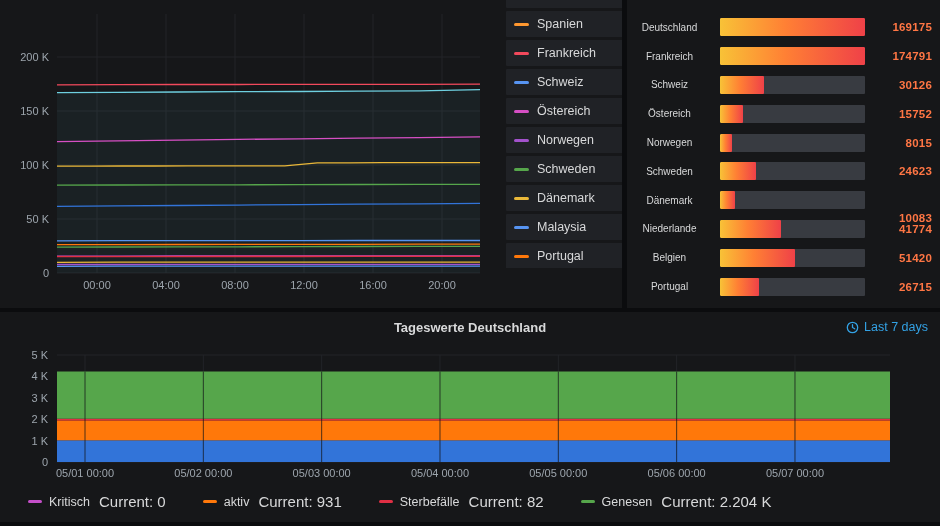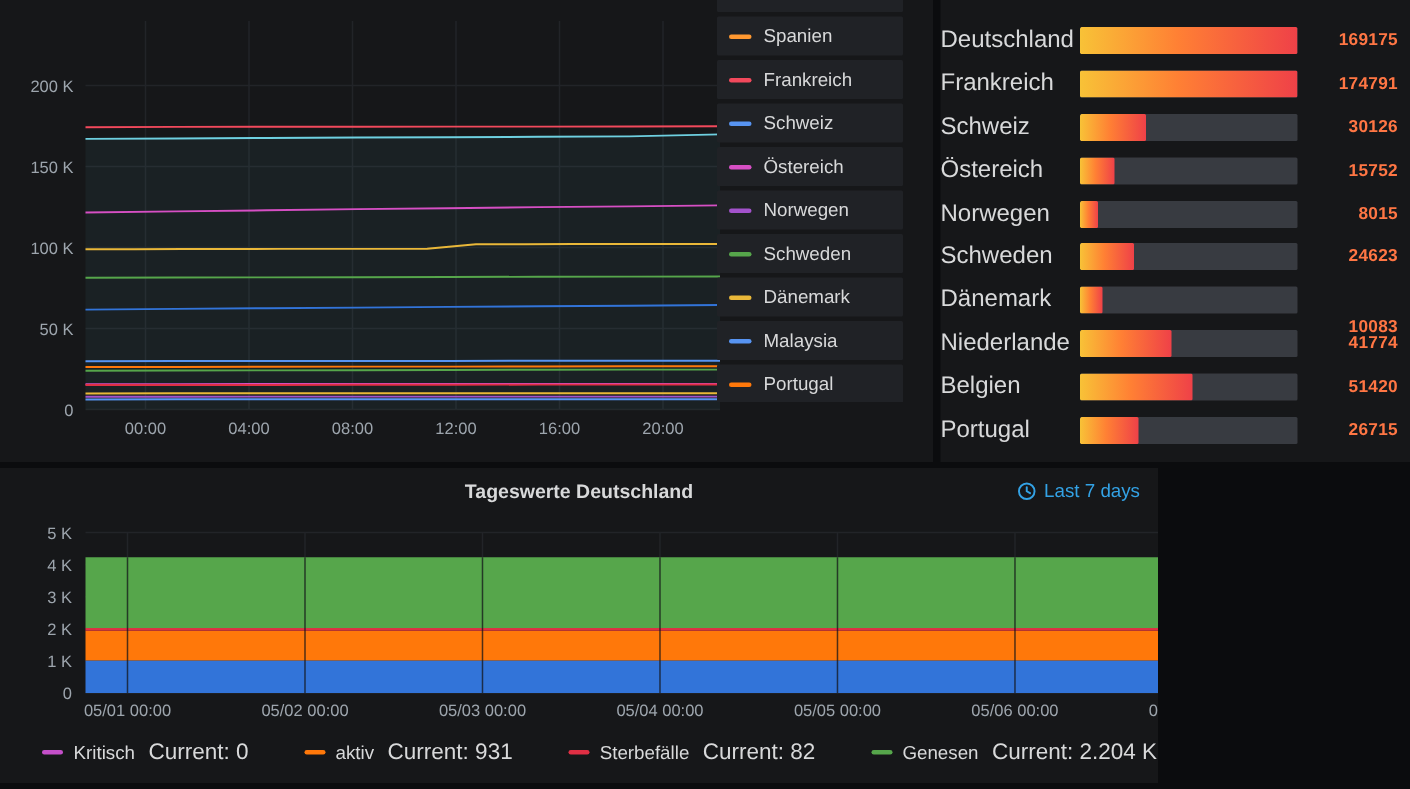--- a/index.html
+++ b/index.html
@@ -5,38 +5,38 @@
   html,body{margin:0;padding:0}
   body{
     width:940px;height:526px;overflow:hidden;
     background:var(--page-bg,#0b0c0e);
     font-family:"Liberation Sans","DejaVu Sans",sans-serif;
   }
   .dashboard{position:relative;width:940px;height:526px;background:var(--page-bg,#0b0c0e)}
   .panel{position:absolute;background:var(--panel-bg,#161719)}
   .panel-top-left{left:0;top:0;width:622px;height:308px;overflow:hidden}
   .panel-top-right{left:627px;top:0;width:313px;height:308px;overflow:hidden;padding:13px 8px 0 0;box-sizing:border-box}
-  .panel-bottom{left:0;top:312px;width:772px;height:210px;overflow:hidden}
+  .panel-bottom{left:0;top:312px;width:940px;height:210px;overflow:hidden}
 
   
   #ts-chart{position:absolute;left:0;top:0}
   svg text{font-family:"Liberation Sans","DejaVu Sans",sans-serif}
   .tick{fill:var(--axis-text,#9da5ad);font-size:11px}
 
   
-  #series-legend{position:absolute;left:478px;top:0;width:124px;height:268px;overflow:hidden}
+  #series-legend{position:absolute;left:506px;top:0;width:124px;height:268px;overflow:hidden}
   .legend-item{display:flex;align-items:center;height:26px;margin-bottom:3px;background:#202226;
     padding:0 8px;border-radius:1px;cursor:pointer;box-sizing:border-box}
   .legend-item.partial{margin-top:-18px}
   .legend-dash{width:15px;height:3px;border-radius:1.5px;margin-right:8px;flex:none}
   .legend-label{font-size:12.5px;color:var(--text,#d8d9da);white-space:nowrap}
 
   
   .gauge-row{display:flex;align-items:center;height:28.8px}
-  .gauge-label{width:85px;text-align:left;font-size:16px;color:var(--text,#d8d9da);white-space:nowrap;flex:none}
+  .gauge-label{width:85px;text-align:center;font-size:10px;color:var(--text,#d8d9da);white-space:nowrap;flex:none}
   .gauge-track{width:145px;height:18px;background:var(--gauge-track,#383b41);margin-left:8px;
     border-radius:1px;overflow:hidden;flex:none}
   .gauge-fill{height:100%;border-radius:1px}
   .gauge-value{flex:1;text-align:right;font-size:11.5px;font-weight:600;letter-spacing:.2px}
 
   
   .panel-header{position:relative;height:30px;display:flex;align-items:center;justify-content:center}
   .panel-title{margin:0;font-size:13px;font-weight:700;color:var(--text,#d8d9da);cursor:pointer}
   .time-range{position:absolute;right:12px;top:50%;transform:translateY(-50%);
     display:flex;align-items:center;gap:5px;font-size:12.5px;cursor:pointer}

